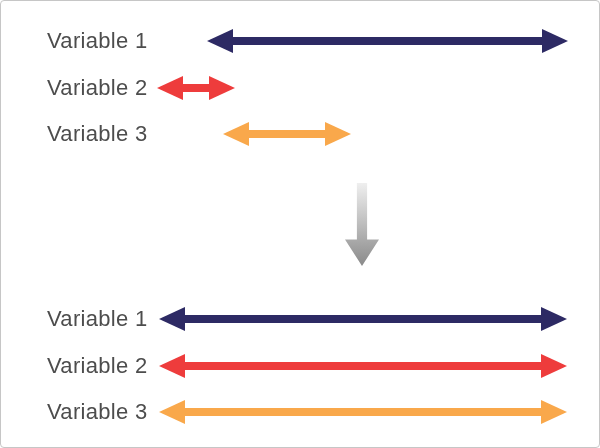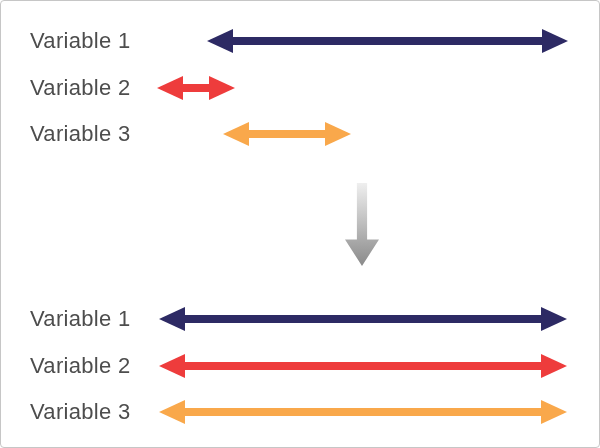--- a/index.html
+++ b/index.html
@@ -13,21 +13,21 @@
     width: 600px;
     height: 448px;
     box-sizing: border-box;
     background: var(--canvas-bg, #ffffff);
     border: 1px solid var(--canvas-border, #c6c6c6);
     border-radius: 4px;
     overflow: hidden;
   }
   .var-label {
     position: absolute;
-    left: 29px;
+    left: 46px;
     height: 26px;
     line-height: 26px;
     font-size: 22px;
     letter-spacing: 0.3px;
     color: var(--text-color, #4d4d4d);
     white-space: nowrap;
   }
   
   .arrow {
     position: absolute;

